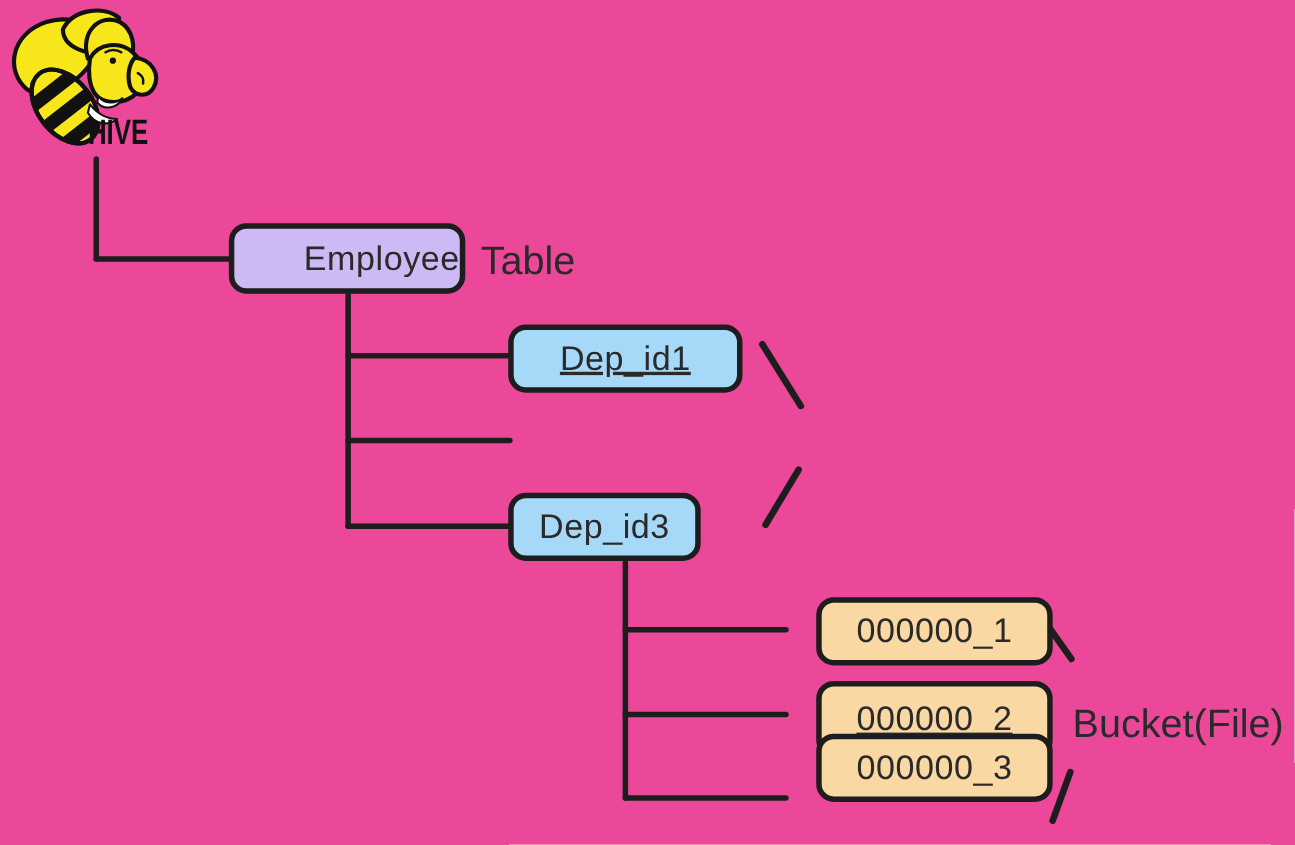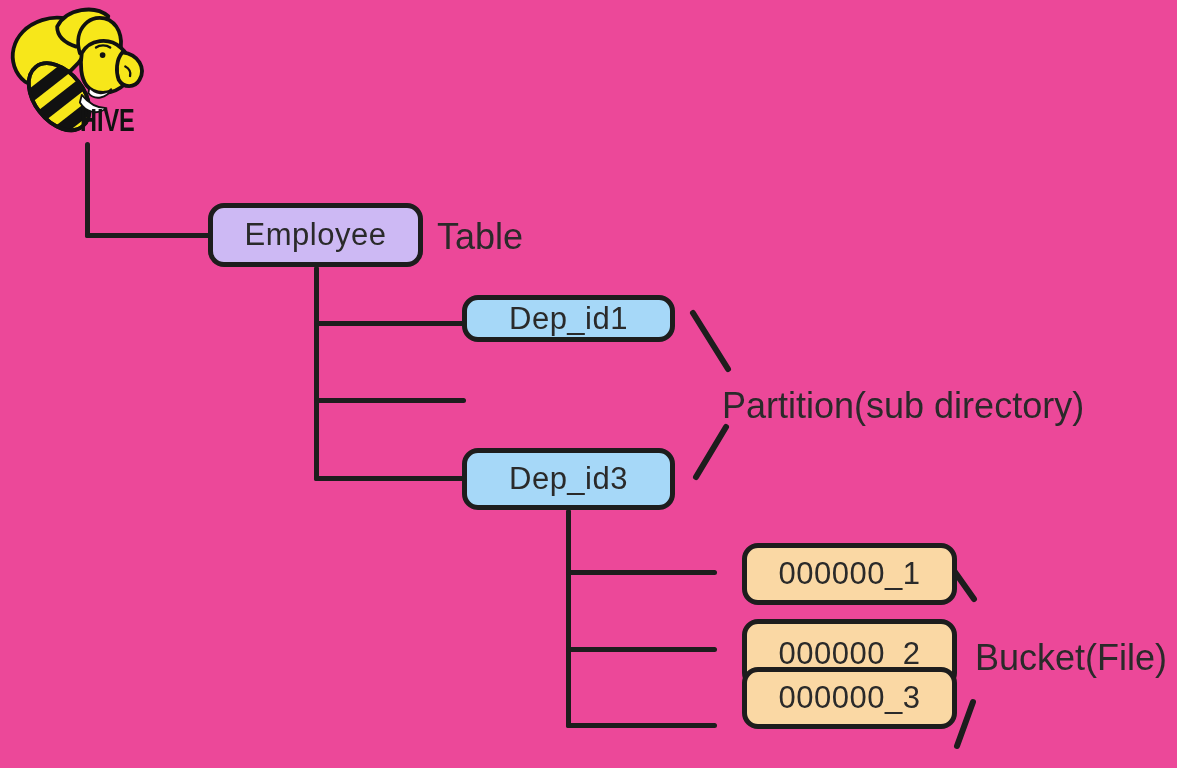--- a/index.html
+++ b/index.html
@@ -100,37 +100,36 @@
   <div class="hline" style="left:566px;top:647px;width:151px;"></div>
   <div class="hline" style="left:566px;top:723px;width:151px;"></div>
 
   <svg class="overlay" viewBox="0 0 1177 768">
     <line class="diag" x1="693" y1="313" x2="728" y2="369"></line>
     <line class="diag" x1="726" y1="427" x2="696" y2="477"></line>
     <line class="diag" x1="945" y1="558" x2="974" y2="599"></line>
     <line class="diag" x1="973" y1="702" x2="957" y2="746"></line>
   </svg>
 
-  <div class="node purple" style="left:208px;top:203px;width:215px;height:64px;">
+  <div class="node purple" style="left:208px;top:203px;width:215px;height:64px;justify-content:flex-end;">
     <span>Employee</span>
   </div>
   <div class="annot" style="left:437px;top:216px;">Table</div>
 
-  <div class="node blue" style="left:462px;top:295px;width:213px;height:47px;">
+  <div class="node blue" style="left:462px;top:295px;width:213px;height:62px;text-decoration:underline;">
     <span>Dep_id1</span>
   </div>
-  <div class="node blue" style="left:462px;top:448px;width:213px;height:62px;">
+  <div class="node blue" style="left:462px;top:448px;width:175px;height:62px;">
     <span>Dep_id3</span>
   </div>
-  <div class="annot" style="left:722px;top:385px;">Partition(sub directory)</div>
 
   <div class="node orange" style="left:713px;top:543px;width:215px;height:62px;">
     <span>000000_1</span>
   </div>
-  <div class="node orange" style="left:713px;top:619px;width:215px;height:70px;">
+  <div class="node orange" style="left:713px;top:619px;width:215px;height:70px;text-decoration:underline;">
     <span>000000_2</span>
   </div>
   <div class="node orange" style="left:713px;top:667px;width:215px;height:62px;">
     <span>000000_3</span>
   </div>
   <div class="annot" style="left:975px;top:637px;">Bucket(File)</div>
 
 </div>
 
 </body></html>

